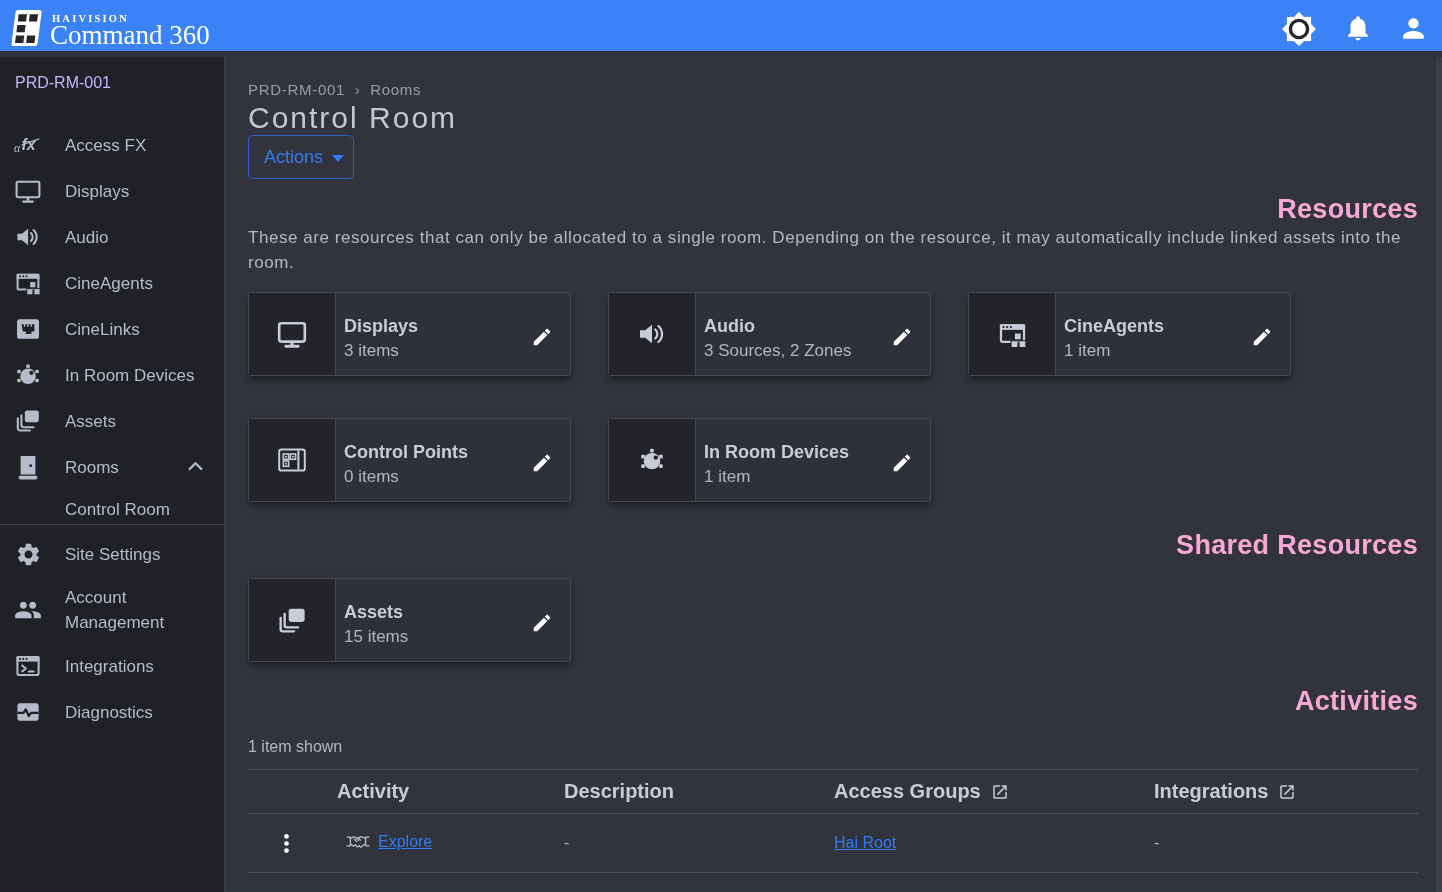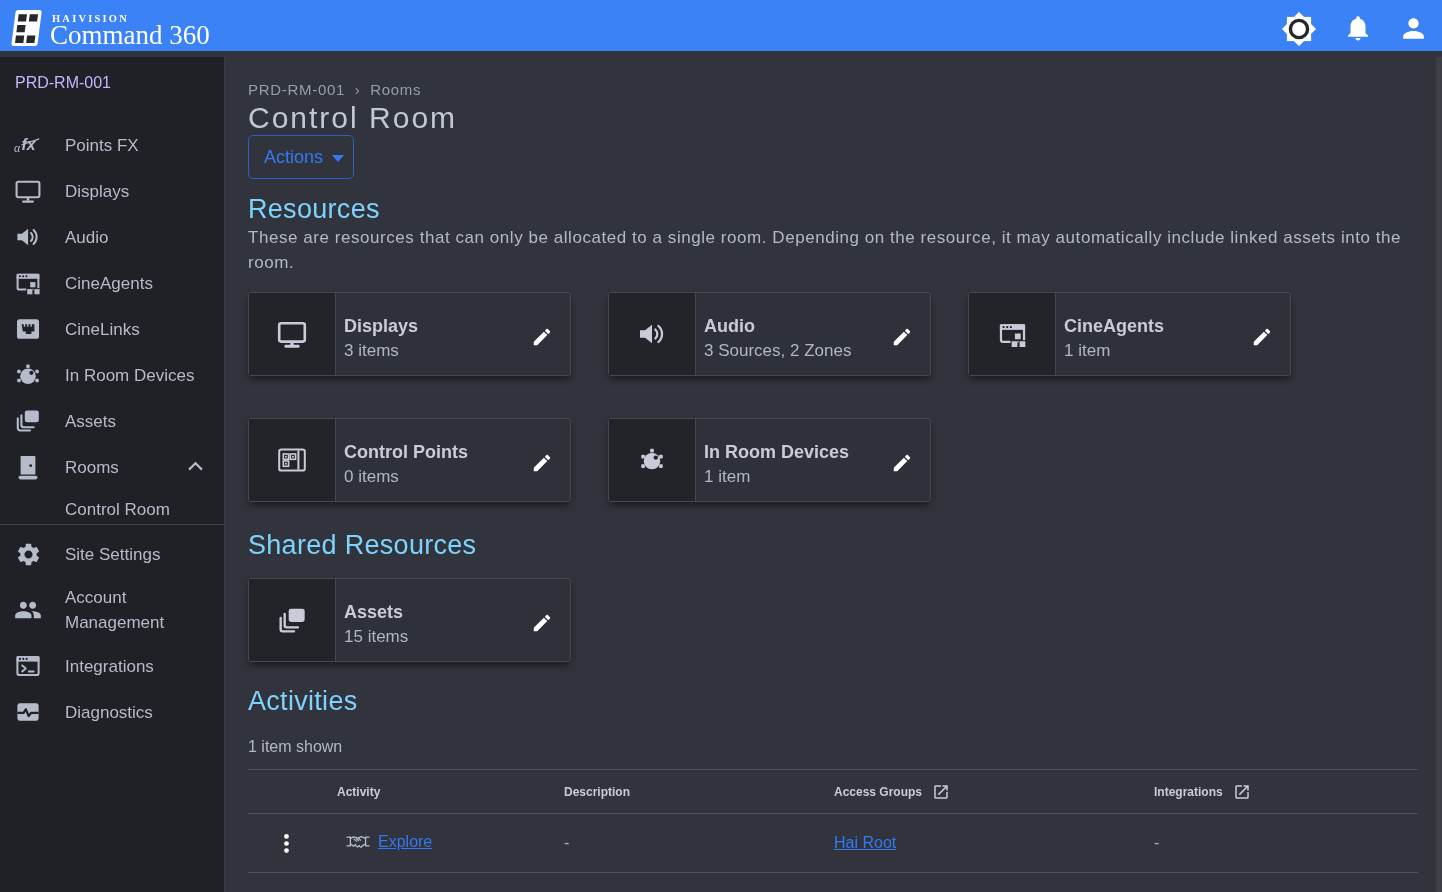--- a/index.html
+++ b/index.html
@@ -23,38 +23,38 @@
   .nav-txt { margin-left:23px; line-height:var(--lh,21px); }
   .nav-sub { height:34px; display:flex; align-items:center; padding-left:65px; font-size:17px; margin-top:2.5px; margin-bottom:-2.5px; }
   .nav-div { border-top:1px solid #41424a; margin:0 0 6px 0; }
   .chev { margin-left:auto; margin-right:20px; }
 
   
   .crumb { padding-top:24px; font-size:15px; color:#989dab; letter-spacing:0.7px; }
   h1.title { margin-top:3px; font-size:30px; font-weight:400; color:#c3c7d3; letter-spacing:2px; }
   .actions { display:inline-flex; align-items:center; height:44px; padding:0 9px 0 15px; border:1px solid #2c5fc7; border-radius:5px; color:#3279f3; font-size:18px; background:transparent; }
   .actions .car { width:0; height:0; border-left:6px solid transparent; border-right:6px solid transparent; border-top:7px solid #3279f3; margin-left:9px; margin-top:3px; }
-  h2.sect { font-size:27px; font-weight:400; color:#7dd3fc; letter-spacing:0.3px; }
+  h2.sect { font-size:27px; font-weight:700; color:#f9a8d4; letter-spacing:0.3px;text-align:right; }
   #resources-h { margin-top:15px; }
   #row1 { margin-top:17px; }
   #row2 { margin-top:42px; }
   #row3 { margin-top:17px; }
   .desc { font-size:17px; line-height:25.2px; color:#b4b8c4; letter-spacing:0.55px; }
   .crow { display:flex; gap:37px; }
   .card { width:323px; height:84px; background:#2f313a; border:1px solid #46474f; border-radius:3px; display:flex; box-shadow:0 4px 7px -1px rgba(0,0,0,0.5); }
   .card-ic { width:87px; flex:none; background:#232429; color:#c9ccd8; display:flex; align-items:center; justify-content:center; border-right:1px solid #46474f; }
   .card-body { flex:1; padding:23px 0 0 8px; position:relative; }
   .card-t { font-size:18px; font-weight:bold; color:#c9ccd6; }
   .card-s { margin-top:4px; font-size:17px; color:#b2b6c2; }
   .card-pencil { position:absolute; right:17px; top:33px; color:#fff; }
   #shared-h { margin-top:28px; }
   #activities-h { margin-top:24px; }
   .items-shown { margin-top:21px; font-size:16px; color:#b4b8c4; }
   table.acts { margin-top:13px; width:1170px; border-collapse:collapse; }
-  table.acts th { text-align:left; font-size:12px; color:#c9ccd6; padding:0; height:44px; vertical-align:middle; }
+  table.acts th { text-align:left; font-size:20px; color:#c9ccd6; padding:0; height:44px; vertical-align:middle; }
   table.acts td { font-size:16px; color:#aaaeb9; height:59px; vertical-align:middle; }
   tr.hrow { border-top:1px solid #50525a; border-bottom:1px solid #50525a; }
   tr.drow { border-bottom:1px solid #50525a; }
   .th-flex { display:flex; align-items:center; gap:10px; }
   a.lnk { color:#3279f3; text-decoration:underline; }
   .kebab { color:#fff; }
   .scrollstrip { position:absolute; right:0; top:57px; width:6px; height:835px; background:#3d3f47; z-index:8; }
 </style>
 </head>
 <body>
@@ -92,21 +92,21 @@
   <div class="sb-label">PRD-RM-001</div>
   <div class="nav">
     <div class="nav-item">
         <span class="nav-ic">
           <svg width="30" height="24" viewBox="0 0 30 24">
             <text x="0" y="20" font-size="13" font-style="italic" font-family="Liberation Serif" fill="currentColor">α</text>
             <text x="8" y="17" font-size="17" font-style="italic" font-weight="bold" font-family="Liberation Sans" fill="currentColor">fx</text>
             <path d="M8 12 27 5.5" stroke="currentColor" stroke-width="1.3" fill="none"></path>
           </svg>
         </span>
-        <span class="nav-txt">Points FX</span>
+        <span class="nav-txt">Access FX</span>
       </div>
     <div class="nav-item">
         <span class="nav-ic">
           <svg width="28" height="28" viewBox="0 0 28 28" fill="none" stroke="currentColor" stroke-width="2.1">
             <rect x="2.6" y="4.8" width="22.8" height="15.4" rx="1.4"></rect>
             <path d="M14 20.2v3.4" stroke-width="2.6"></path>
             <path d="M9.2 24.6h9.6" stroke-linecap="round" stroke-width="2.3"></path>
           </svg>
         </span>
         <span class="nav-txt">Displays</span>

